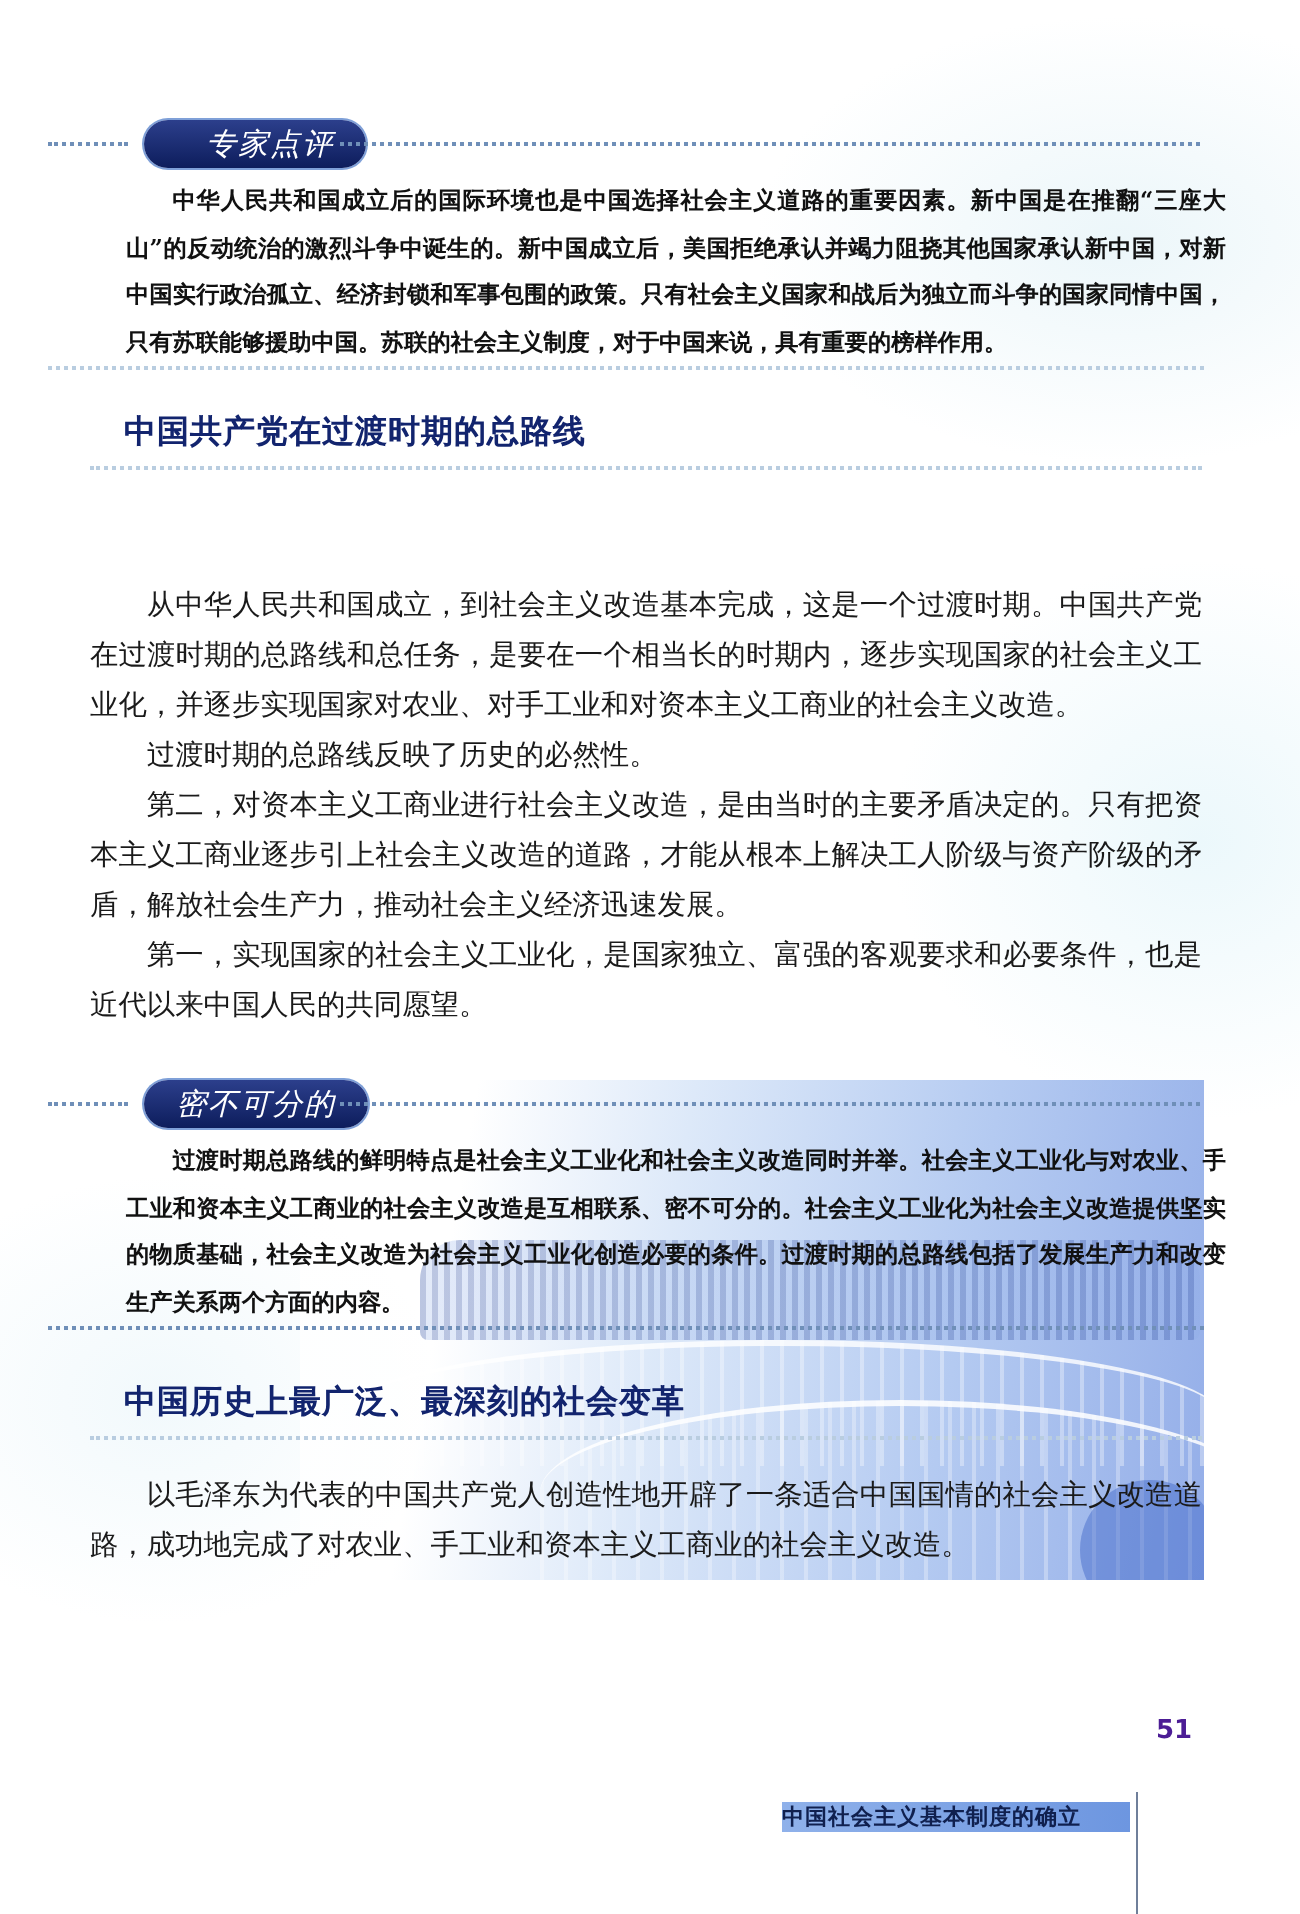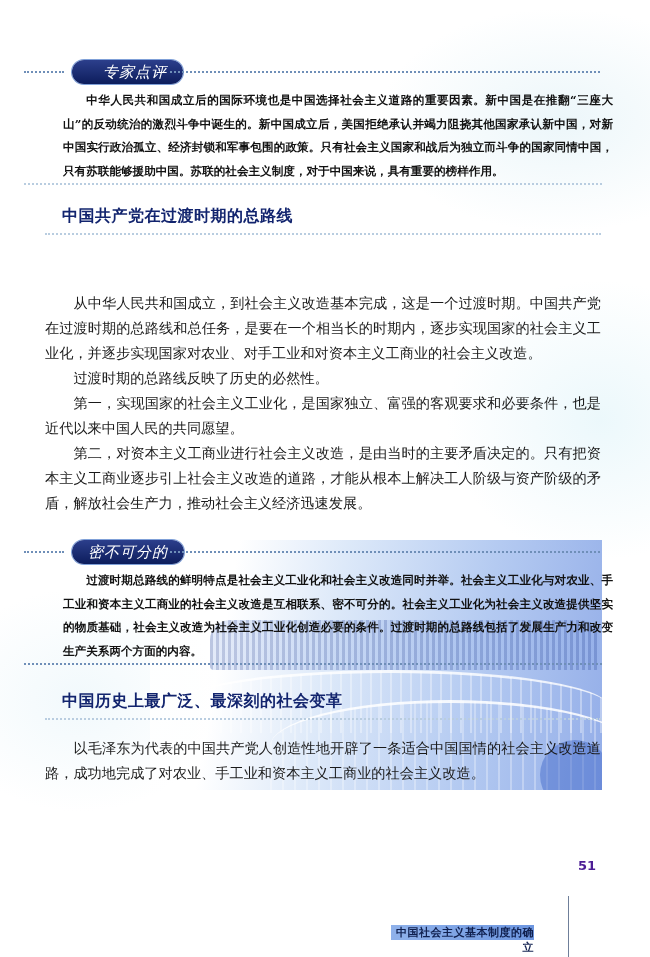--- a/index.html
+++ b/index.html
@@ -75,25 +75,25 @@
 
   .body-text {
     position: absolute; left: 45px; width: 556px;
     font-family: "DejaVu Serif", "Liberation Serif", serif;
     font-size: 14.2px; line-height: 25px; color: #1a1a1a;
     text-align: justify;
   }
   .body-text p { margin: 0; text-indent: 2em; }
 
   .footer-bar {
-    position: absolute; left: 391px; top: 901px; width: 143px; height: 15px;
+    position: absolute; left: 391px; top: 901px; width: 174px; height: 15px;
     background: linear-gradient(90deg, #8fb1ea 0%, #6d96e0 100%);
     font-family: "DejaVu Sans", "Liberation Sans", sans-serif;
     font-weight: bold; font-size: 11px; line-height: 15px; color: #10204f;
-    text-align: right; letter-spacing: 0.5px; margin-top: 24px;
+    text-align: left; letter-spacing: 0.5px;
   }
   .footer-rule {
     position: absolute; left: 568px; top: 896px; width: 1px; height: 61px; background: #6f7f9a;
   }
   .page-num {
     position: absolute; left: 578px; top: 858px;
     font-family: "DejaVu Sans", "Liberation Sans", sans-serif;
     font-weight: bold; font-size: 13px; color: #4c1d95;
   }
 </style>
@@ -114,22 +114,22 @@
 <div class="box-text" style="top:89px;">
   <p>中华人民共和国成立后的国际环境也是中国选择社会主义道路的重要因素。新中国是在推翻“三座大山”的反动统治的激烈斗争中诞生的。新中国成立后，美国拒绝承认并竭力阻挠其他国家承认新中国，对新中国实行政治孤立、经济封锁和军事包围的政策。只有社会主义国家和战后为独立而斗争的国家同情中国，只有苏联能够援助中国。苏联的社会主义制度，对于中国来说，具有重要的榜样作用。</p>
 </div>
 <div class="dots light" style="left:24px; top:183px; width:578px;"></div>
 
 <div class="section-title" style="top:206px;">中国共产党在过渡时期的总路线</div>
 <div class="dots light" style="left:45px; top:233px; width:556px;"></div>
 <div class="body-text" style="top:251px;margin-top:40px;">
   <p>从中华人民共和国成立，到社会主义改造基本完成，这是一个过渡时期。中国共产党在过渡时期的总路线和总任务，是要在一个相当长的时期内，逐步实现国家的社会主义工业化，并逐步实现国家对农业、对手工业和对资本主义工商业的社会主义改造。</p>
   <p>过渡时期的总路线反映了历史的必然性。</p>
+  <p>第二，对资本主义工商业进行社会主义改造，是由当时的主要矛盾决定的。只有把资本主义工商业逐步引上社会主义改造的道路，才能从根本上解决工人阶级与资产阶级的矛盾，解放社会生产力，推动社会主义经济迅速发展。</p>
   <p>第一，实现国家的社会主义工业化，是国家独立、富强的客观要求和必要条件，也是近代以来中国人民的共同愿望。</p>
-  <p>第二，对资本主义工商业进行社会主义改造，是由当时的主要矛盾决定的。只有把资本主义工商业逐步引上社会主义改造的道路，才能从根本上解决工人阶级与资产阶级的矛盾，解放社会生产力，推动社会主义经济迅速发展。</p>
 </div>
 
 <div class="dots" style="left:24px; top:551px; width:40px;"></div>
 <div class="badge" style="left:72px; top:540px;">密不可分的</div>
 <div class="dots" style="left:170px; top:551px; width:430px;"></div>
 <div class="box-text" style="top:569px;">
   <p>过渡时期总路线的鲜明特点是社会主义工业化和社会主义改造同时并举。社会主义工业化与对农业、手工业和资本主义工商业的社会主义改造是互相联系、密不可分的。社会主义工业化为社会主义改造提供坚实的物质基础，社会主义改造为社会主义工业化创造必要的条件。过渡时期的总路线包括了发展生产力和改变生产关系两个方面的内容。</p>
 </div>
 <div class="dots" style="left:24px; top:663px; width:578px;"></div>
 

